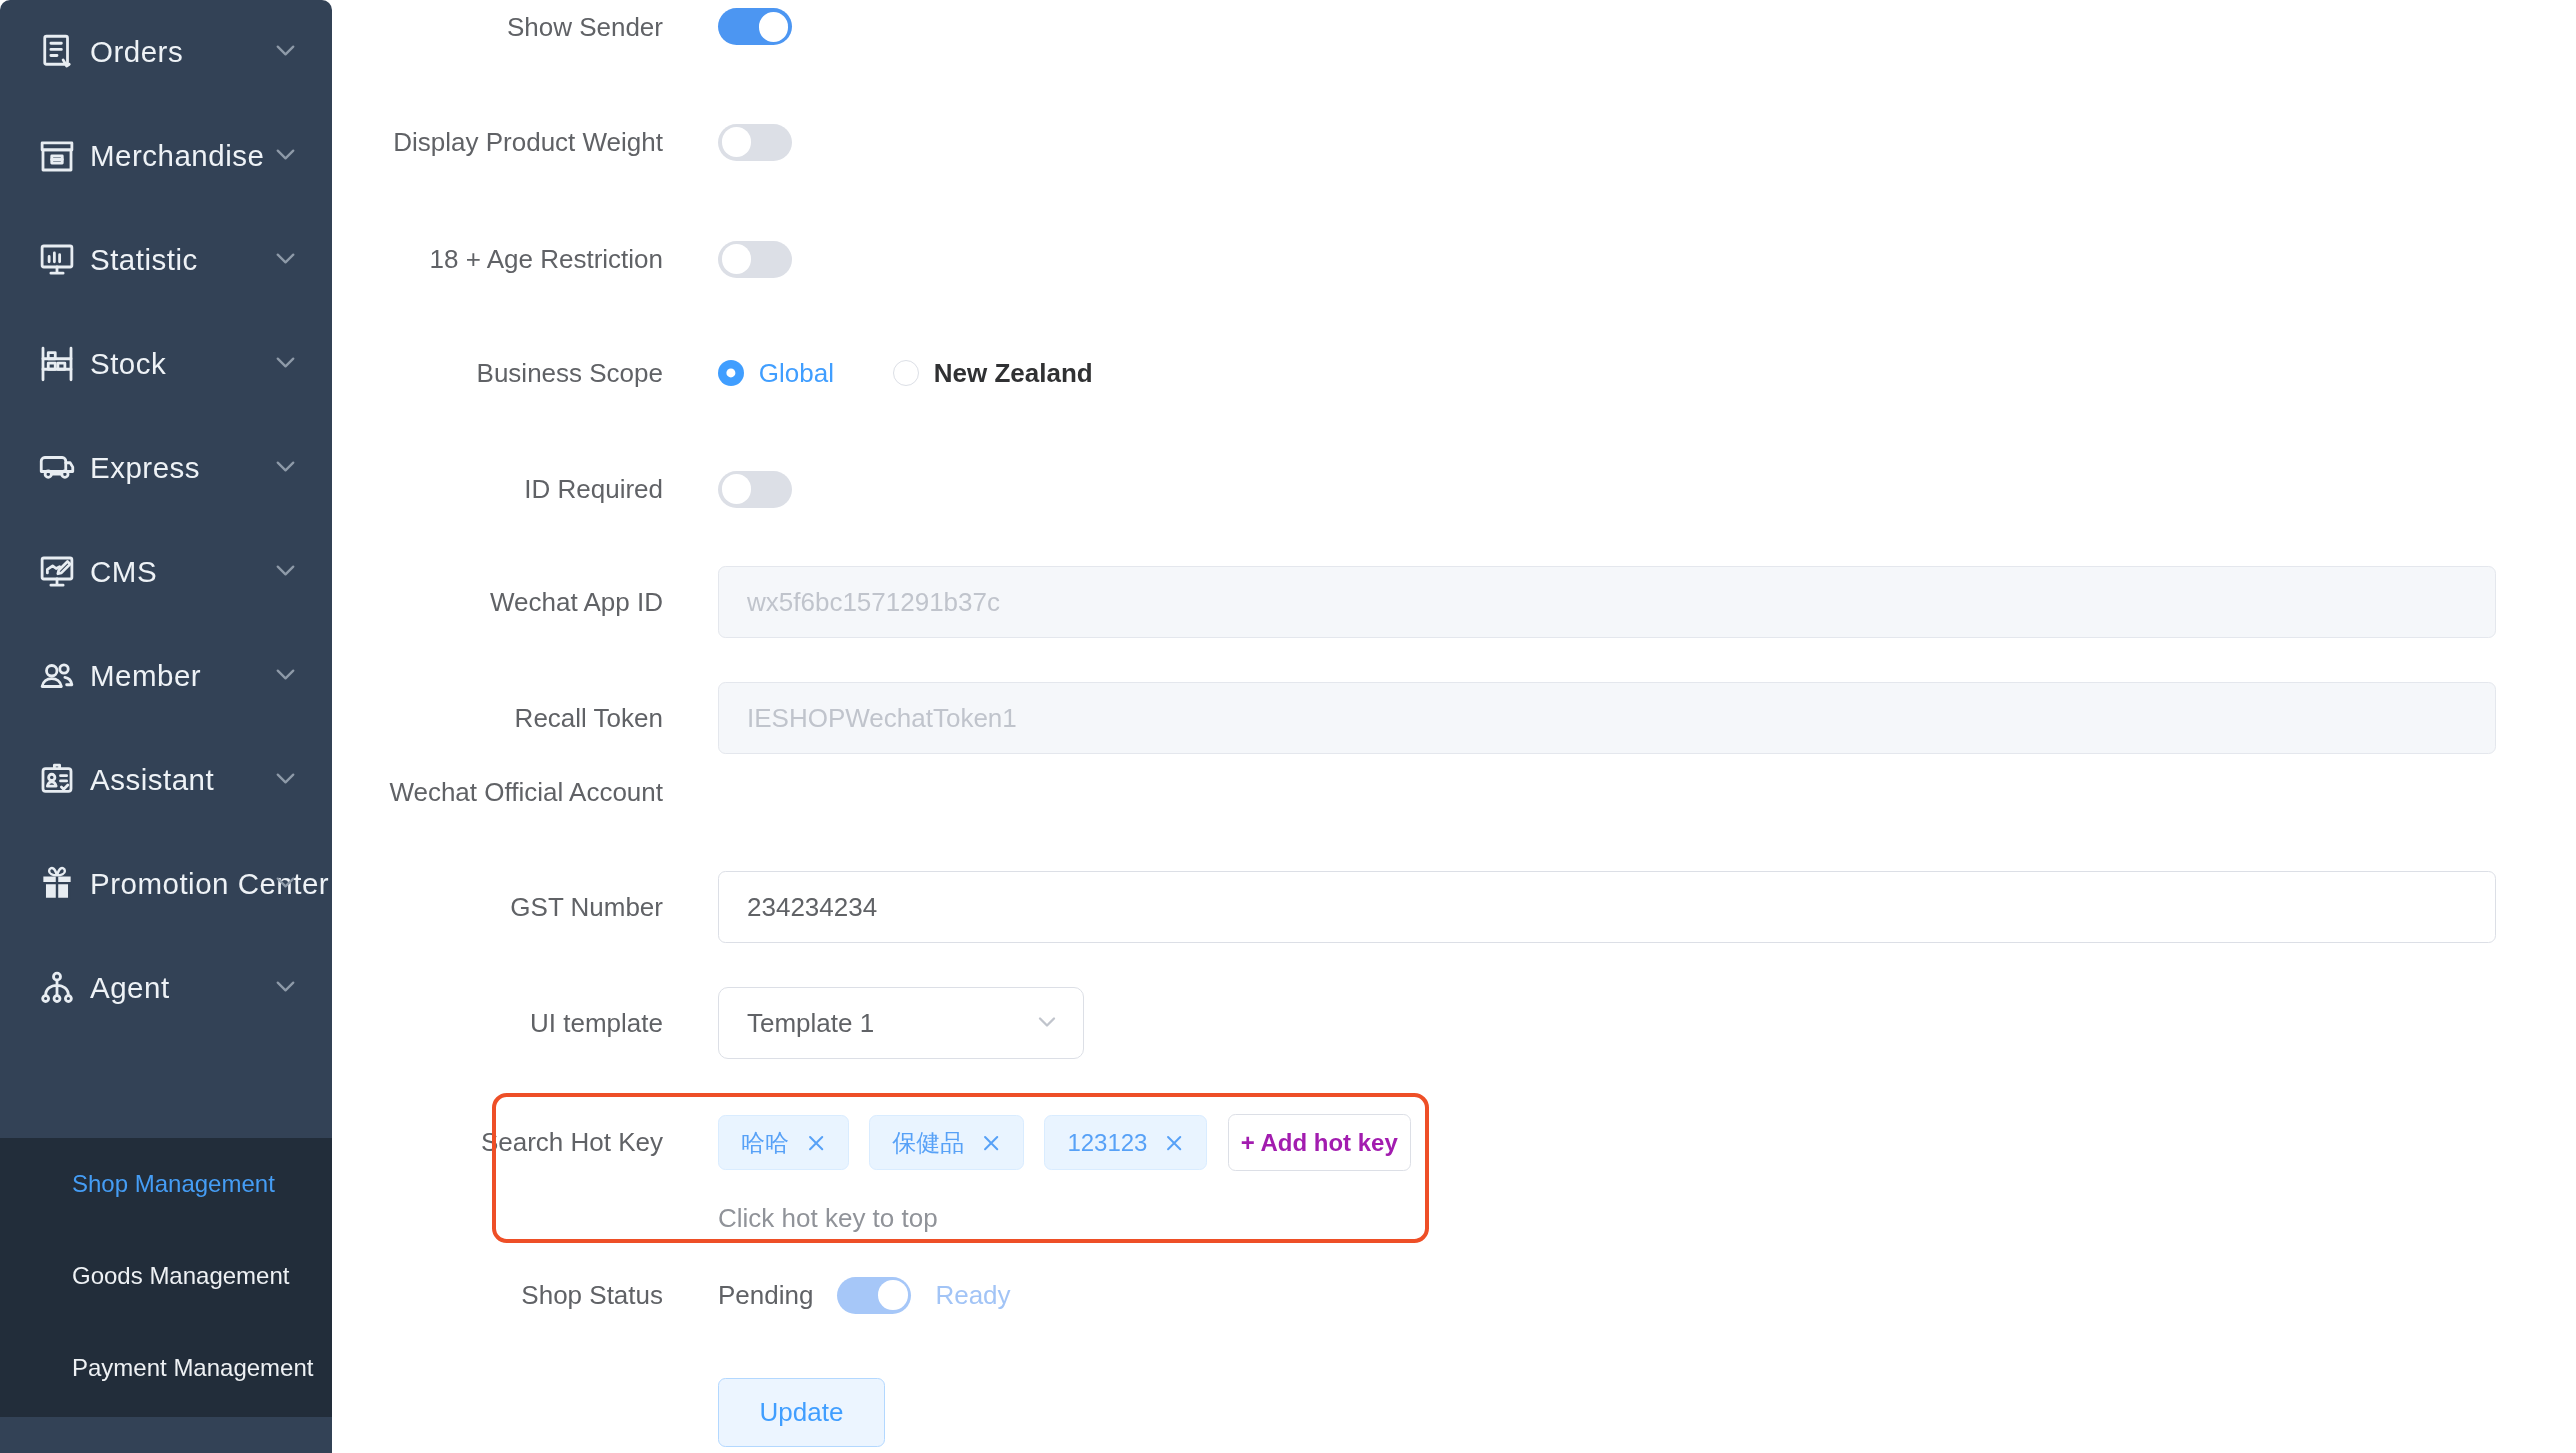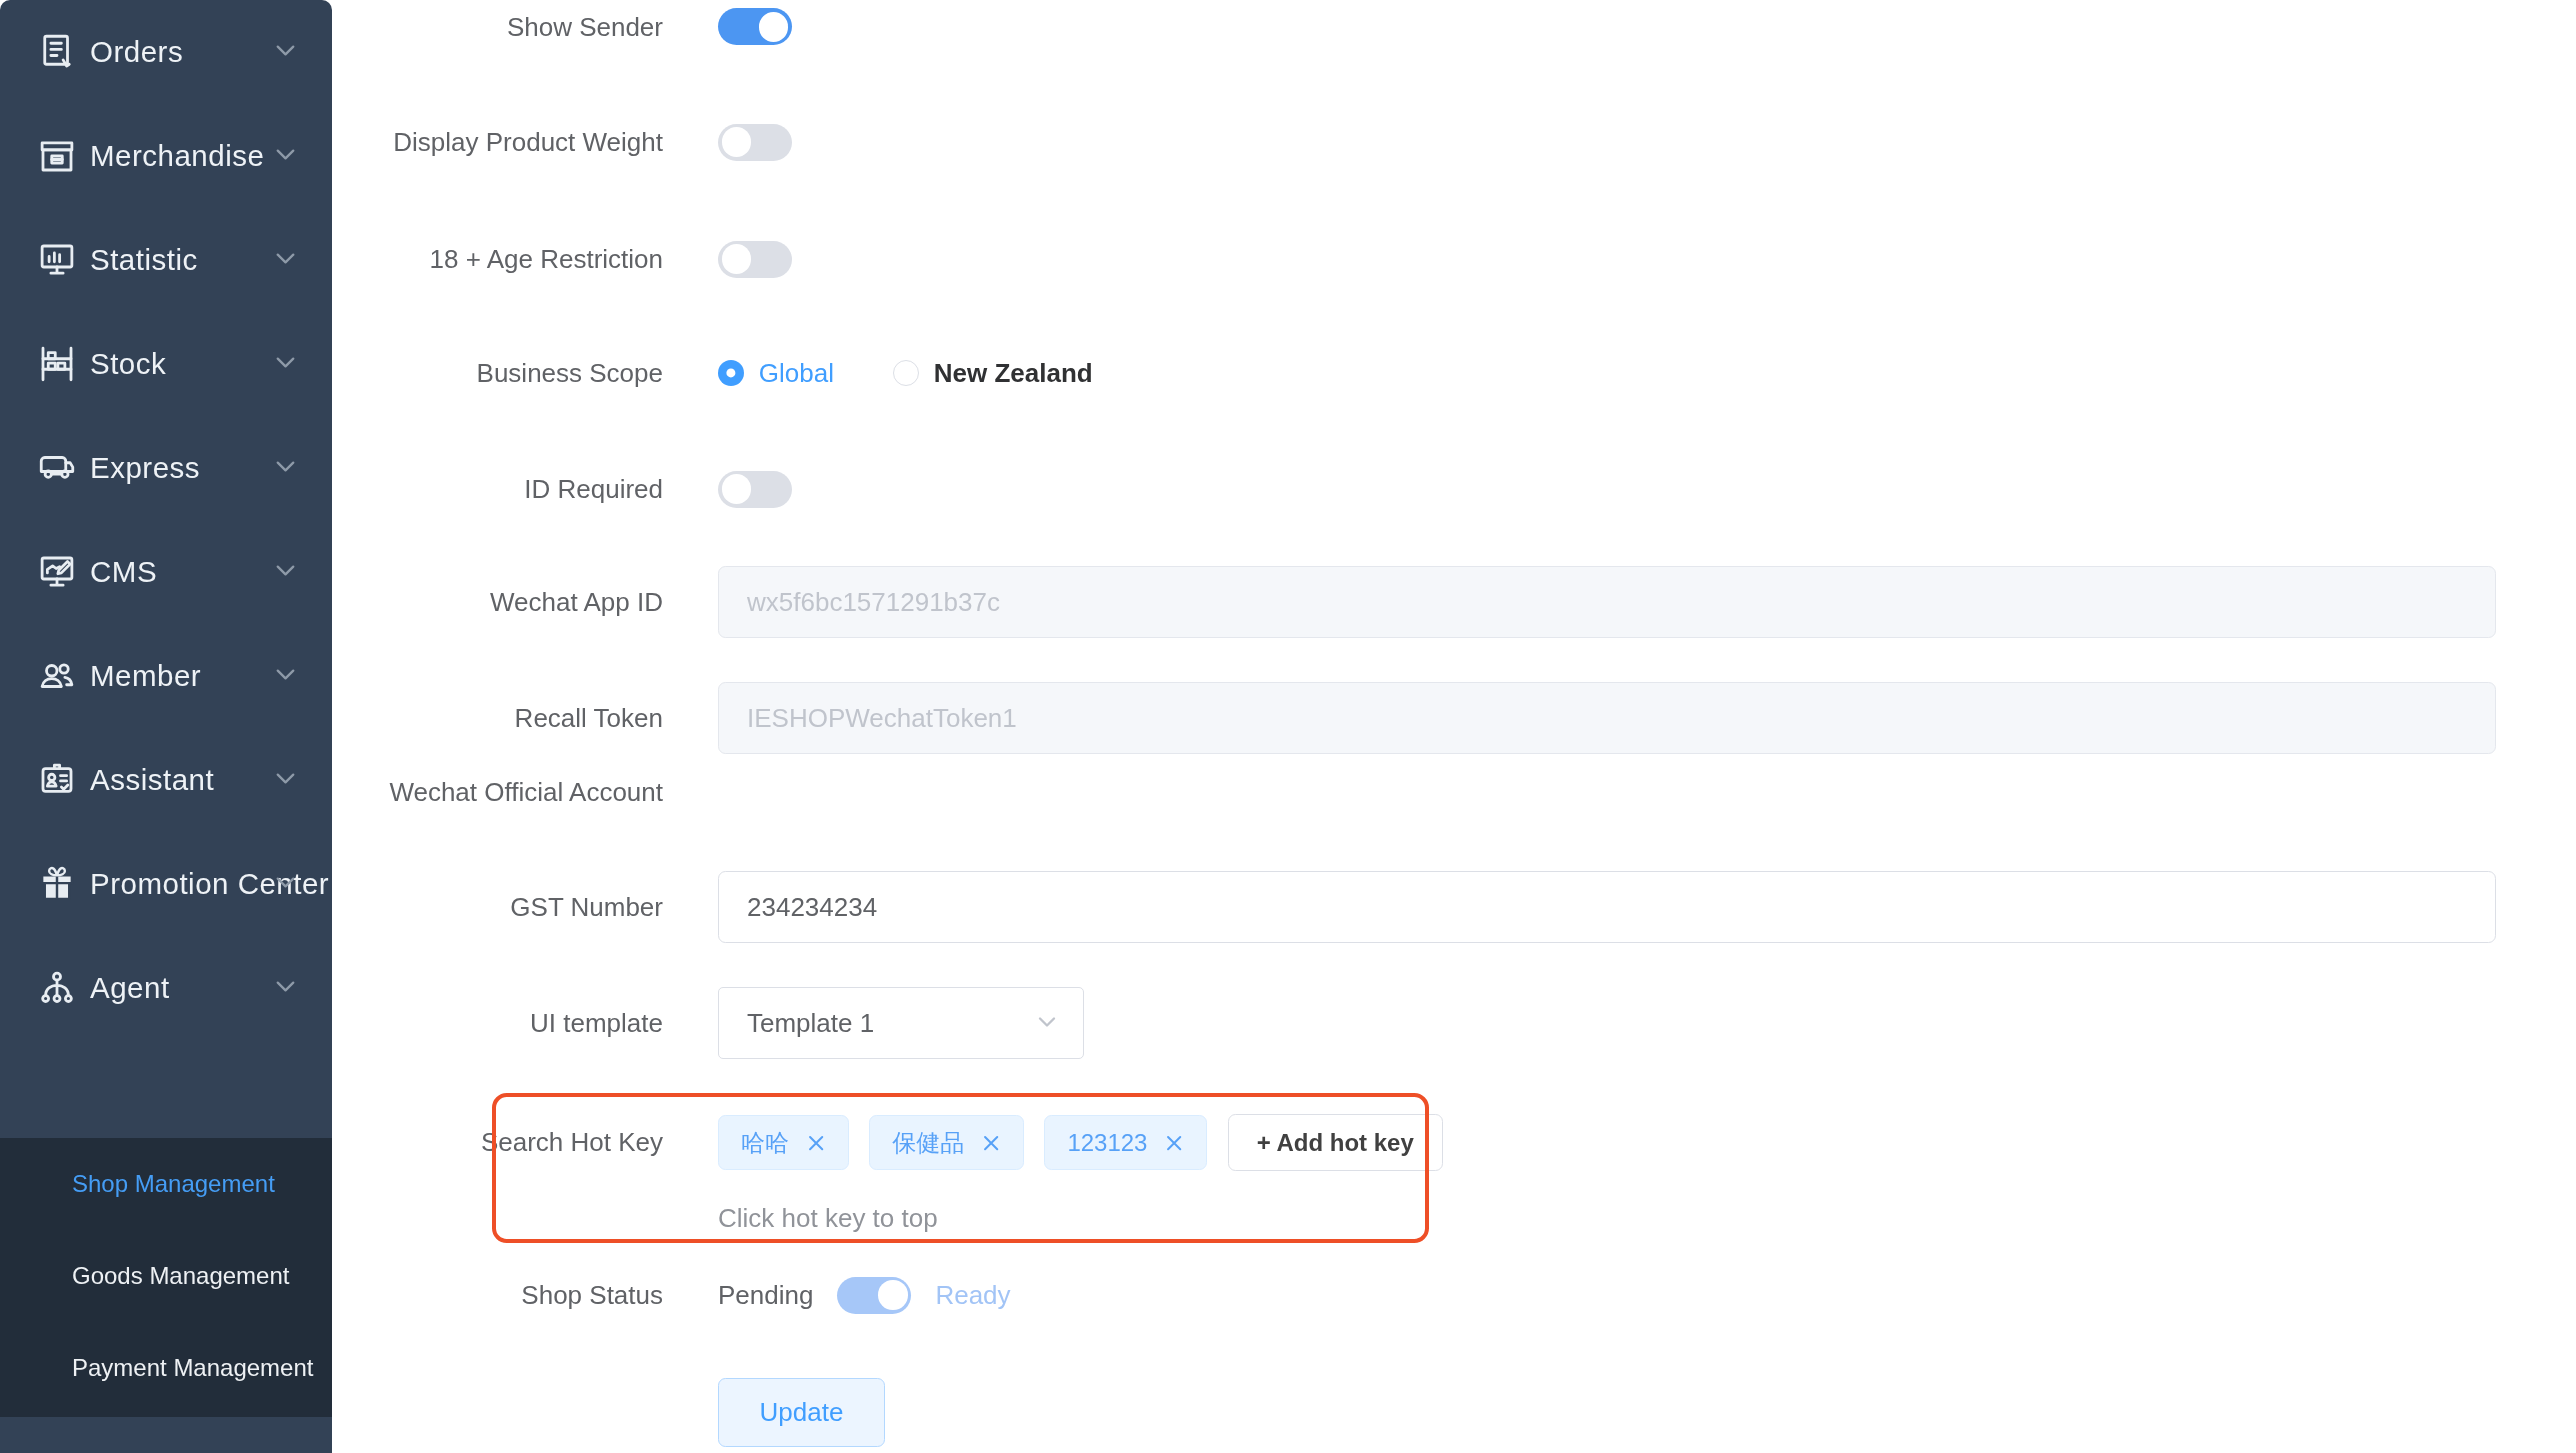--- a/index.html
+++ b/index.html
@@ -50,34 +50,34 @@
   .radio.checked .radio-label{color:#409eff;}
   .radio:not(.checked) .radio-label{color:#303133;font-weight:bold;}
 
   
   .text-input{height:72px;box-sizing:border-box;border:1.8px solid #dcdfe6;border-radius:7.4px;background:#fff;
       font-size:26px;color:#606266;padding:0 28px;width:1778px;outline:none;font-family:"Liberation Sans",sans-serif;}
   .text-input::placeholder{color:#c0c4cc;}
   .text-input.disabled{background:#f5f7fa;border-color:#e4e7ed;color:#c0c4cc;}
 
   
-  .select{width:366px;height:72px;box-sizing:border-box;border:1.8px solid #dcdfe6;border-radius:5px;background:#fff;
+  .select{width:366px;height:72px;box-sizing:border-box;border:1.8px solid #dcdfe6;border-radius:10px;background:#fff;
       display:flex;align-items:center;padding:0 22px 0 28px;cursor:pointer;}
   .select-value{font-size:26px;color:#606266;flex:1;}
   .select-chevron svg{width:28px;height:28px;stroke:#c0c4cc;fill:none;stroke-width:2;stroke-linecap:round;stroke-linejoin:round;}
 
   
   .tags-row{display:flex;align-items:center;margin-top:9.2px;}
   .hot-tag{height:55px;box-sizing:border-box;display:flex;align-items:center;padding:0 22px;border-radius:7.4px;
       background:#e9f4ff;border:1.8px solid #d9ecff;color:#57a1f7;font-size:24px;cursor:pointer;}
   .hot-tag + .hot-tag,.add-hot-key{margin-left:20.3px;}
   .tag-close{margin-left:16.6px;display:flex;cursor:pointer;}
   .tag-close svg{width:20.3px;height:20.3px;stroke:#57a1f7;stroke-width:2;fill:none;stroke-linecap:round;}
-  .add-hot-key{height:57px;box-sizing:border-box;display:flex;align-items:center;padding:0 28px;border-radius:7.4px;
-      background:#fff;border:1.8px solid #dcdfe6;color:#404040;font-size:24px;font-weight:bold;cursor:pointer;}
+  .add-hot-key{height:57px;box-sizing:border-box;display:flex;align-items:center;padding:0 12px;border-radius:7.4px;
+      background:#fff;border:1.8px solid #dcdfe6;color:#a21caf;font-size:24px;font-weight:bold;cursor:pointer;}
   .hot-hint{margin-top:32px;font-size:26px;color:#909399;}
 
   
   .status-text-off{font-size:26px;color:#606266;margin-right:24px;}
   .status-text-on{font-size:26px;color:#a2c4f6;margin-left:24px;}
 
   
   .update-btn{width:167px;height:69px;box-sizing:border-box;border:1.8px solid #b3d8ff;border-radius:7.4px;
       background:#ecf5ff;color:#409eff;font-size:26px;display:flex;align-items:center;justify-content:center;cursor:pointer;
       font-family:"Liberation Sans",sans-serif;}

